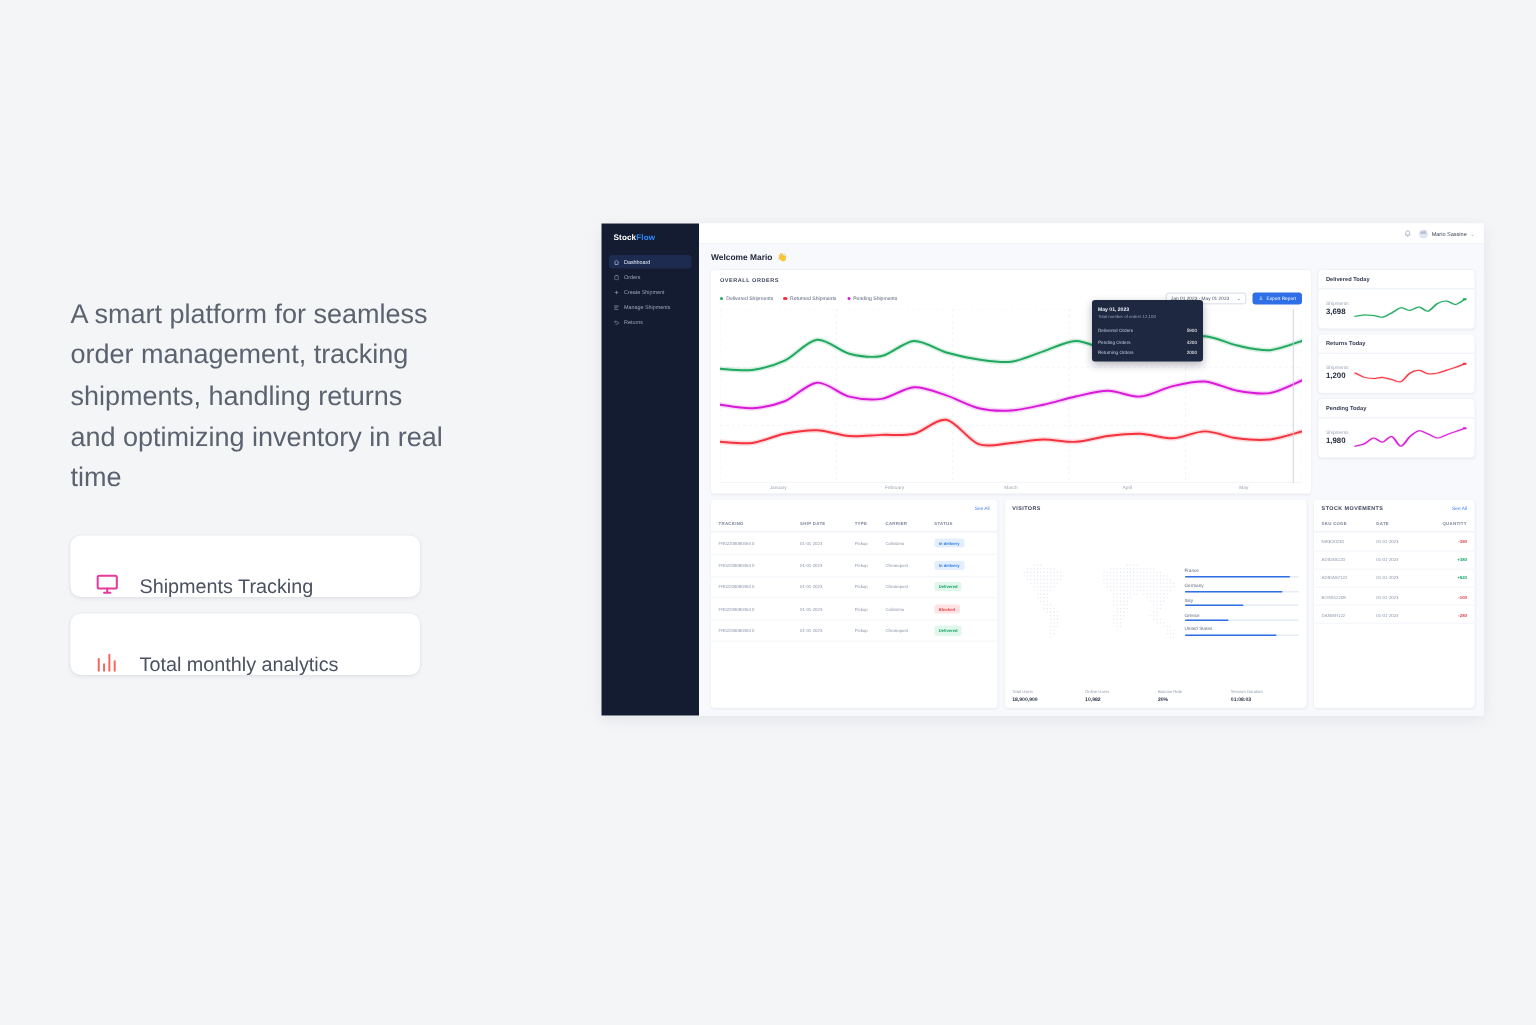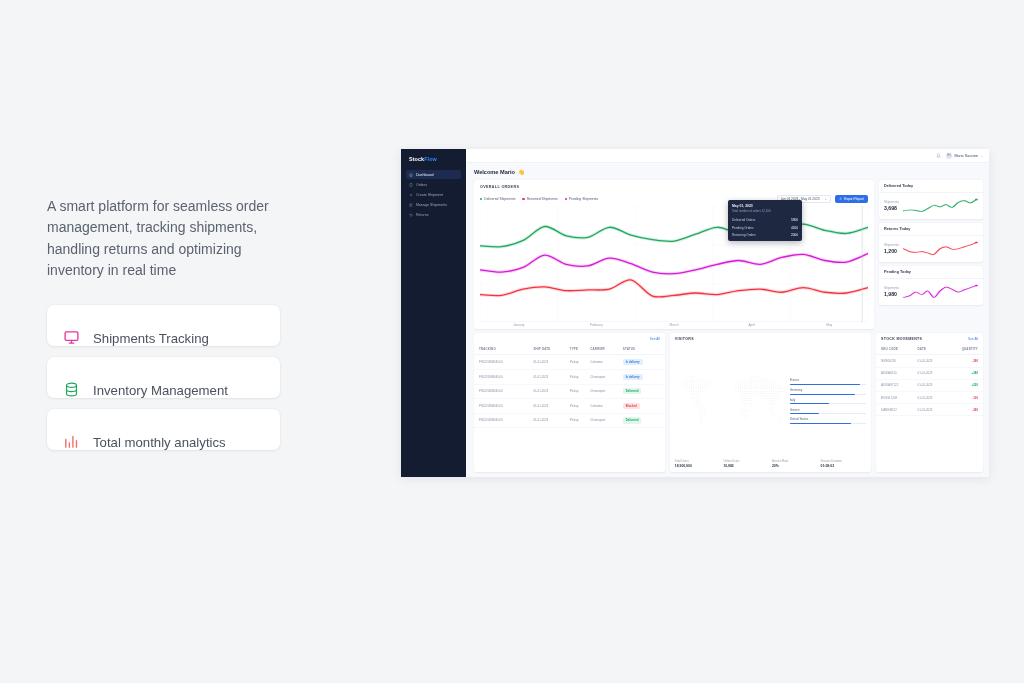--- a/index.html
+++ b/index.html
@@ -19,21 +19,21 @@
   }
   .brand-logo {
     font-size: 21px;
     font-weight: bold;
     letter-spacing: 0.5px;
     margin-bottom: 17px;
   }
   .brand-stock { color: #1b1f2a; }
   .brand-flow { color: #2e8bff; }
   .tagline {
-    font-size: 14px;
+    font-size: 18px;
     line-height: 1.52;
     color: #5b6270;
     width: 255px;
     margin-bottom: 24px;
   }
   .feature-list { display: flex; flex-direction: column; gap: 11px; }
   .feature-item {
     display: flex; align-items: flex-end;
     gap: 13px;
     background: #ffffff;
@@ -202,30 +202,20 @@
 
   <div class="feature-list">
     <div class="feature-item">
       <span class="feature-icon">
         <svg viewBox="0 0 24 24" width="17" height="17" fill="none" stroke="#e5399b" stroke-width="1.9" stroke-linecap="round">
           <rect x="3" y="4" width="18" height="12" rx="1.5"></rect>
             <path d="M9 20h6M12 16v4"></path>
         </svg>
       </span>
       <span class="feature-label">Shipments Tracking</span>
-    </div>
-    <div class="feature-item">
-      <span class="feature-icon">
-        <svg viewBox="0 0 24 24" width="17" height="17" fill="none" stroke="#1fa85e" stroke-width="1.7">
-          <ellipse cx="12" cy="6" rx="7" ry="3"></ellipse>
-            <path d="M5 6v6c0 1.7 3.1 3 7 3s7-1.3 7-3V6"></path>
-            <path d="M5 12v6c0 1.7 3.1 3 7 3s7-1.3 7-3v-6"></path>
-        </svg>
-      </span>
-      <span class="feature-label">Inventory Management</span>
     </div>
     <div class="feature-item">
       <span class="feature-icon">
         <svg viewBox="0 0 24 24" width="17" height="17" fill="none" stroke="#f4685f" stroke-width="1.9" stroke-linecap="round">
           <path d="M4 20V9M9 20v-6M14 20V5M19 20v-9"></path>
         </svg>
       </span>
       <span class="feature-label">Total monthly analytics</span>
     </div>
   </div>

